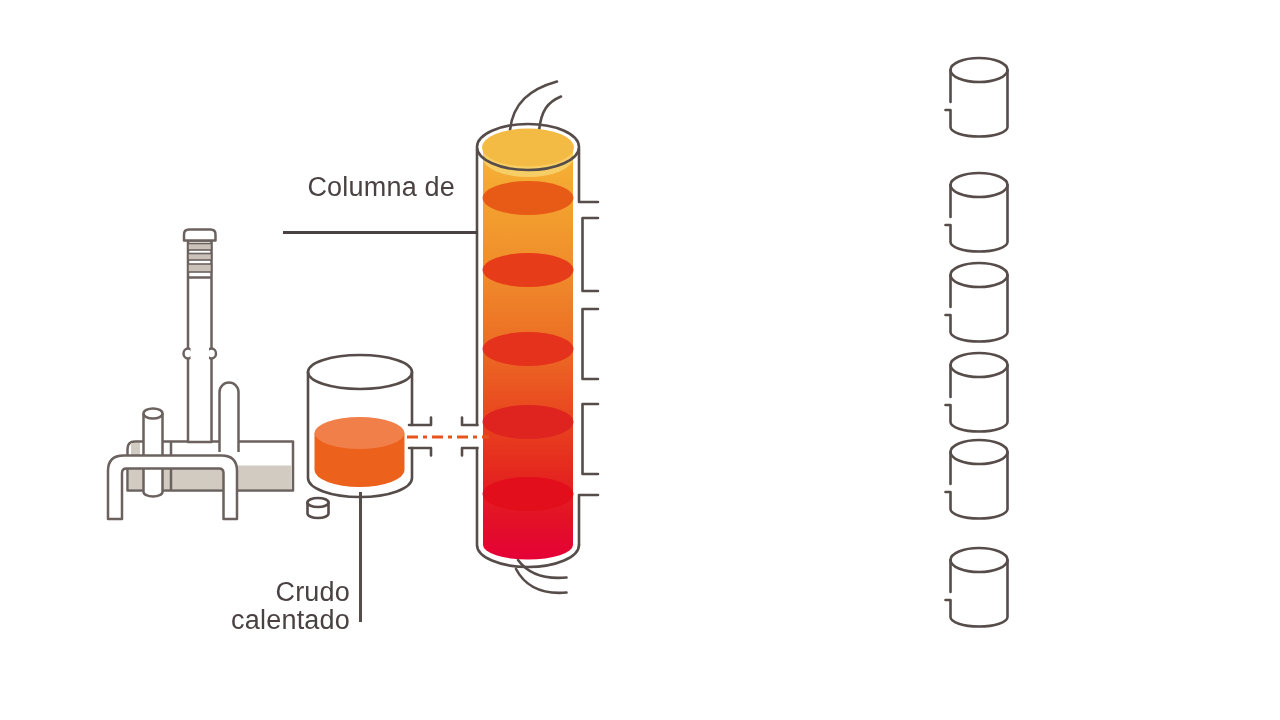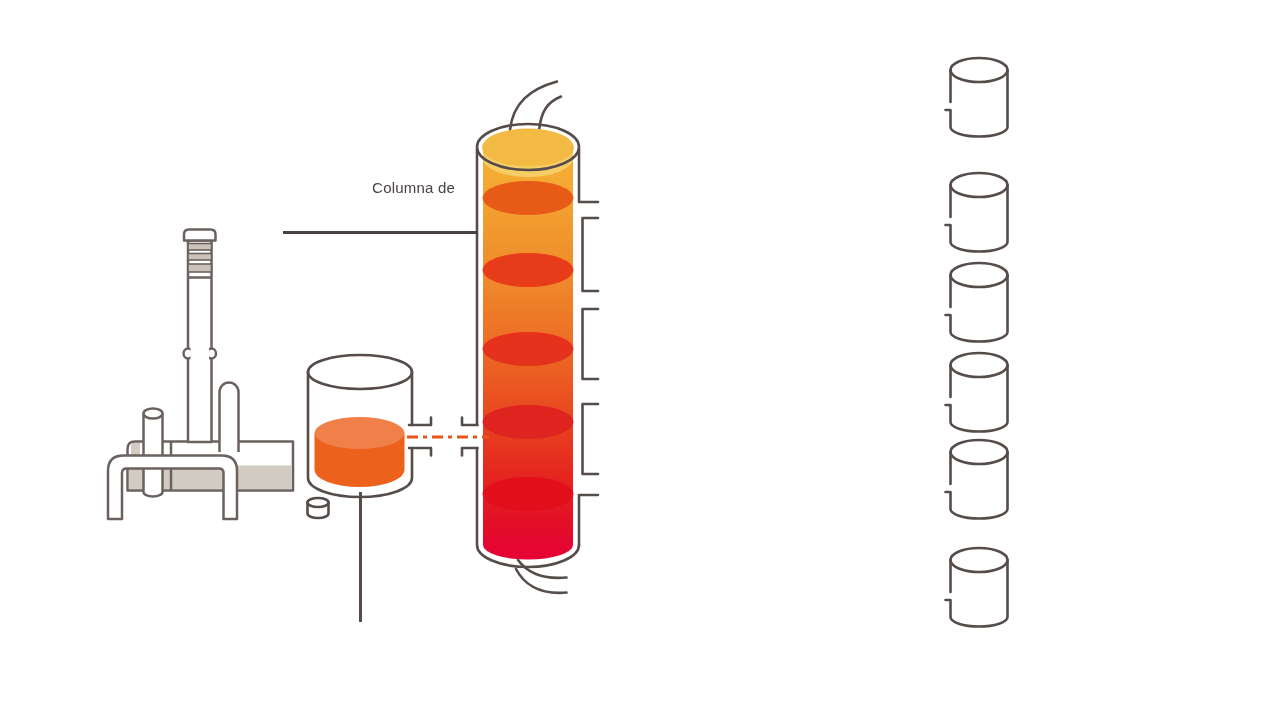--- a/index.html
+++ b/index.html
@@ -1,19 +1,19 @@
 <!DOCTYPE html>
 <html style="--background: #FFFFFF; --outline-dark: #564C4A; --outline-furnace: #6B615E; --text: #4A4242; --beige: #D2CBC2; --beige-band: #CBC3BA; --feed-dash: #E7541B; --crude-liquid-top: #F17F49; --crude-liquid-body: #EC611C; --column-top-ellipse: #F3BB43; --column-top-highlight: #F7CD66; --tray-1: #E85B17; --tray-2: #E73C19; --tray-3: #E5321C; --tray-4: #DF241F; --tray-5: #E30E1B; --column-gradient-top: #F7C95F; --column-gradient-mid: #EC6B24; --column-gradient-bottom: #E50037;"><head>
 <meta charset="utf-8">
 <style>
   html,body{margin:0;padding:0;background:#fff;}
   body{width:1280px;height:720px;overflow:hidden;font-family:"Liberation Sans",sans-serif;}
   .canvas{position:relative;width:1280px;height:720px;background:var(--background,#fff);}
   .abs{position:absolute;}
-  .label{color:var(--text,#4a4242);font-size:15px;line-height:27.5px;letter-spacing:.2px;font-weight:400;}
+  .label{color:var(--text,#4a4242);font-size:27px;line-height:27.5px;letter-spacing:.2px;font-weight:400;}
   .label .ln{display:block;}
   .rule-h{position:absolute;height:2.5px;background:var(--text,#4a4242);}
   .rule-v{position:absolute;width:2.5px;background:var(--outline-dark,#564c4a);}
   svg{position:absolute;overflow:visible;}
   .ol{stroke:var(--outline-dark,#564c4a);stroke-width:2.6;fill:none;stroke-linecap:round;stroke-linejoin:round;}
   .olw{stroke:var(--outline-dark,#564c4a);stroke-width:2.6;fill:#fff;stroke-linecap:round;stroke-linejoin:round;}
   .fol{stroke:var(--outline-furnace,#6b615e);stroke-width:2.5;fill:none;stroke-linejoin:round;}
   .folw{stroke:var(--outline-furnace,#6b615e);stroke-width:2.5;fill:#fff;stroke-linejoin:round;}
   .band{fill:var(--beige-band,#cbc3ba);stroke:var(--outline-furnace,#6b615e);stroke-width:1.6;}
   .beige{fill:var(--beige,#d2cbc2);}
@@ -142,15 +142,19 @@
       <path class="ol" d="M1007.5,560 L1007.5,617 M950.5,560 L950.5,592 M950.5,600 L945.5,600 M950.5,600 L950.5,617 M950.5,617 A28.5,9.5 0 0 0 1007.5,617"></path>
       <ellipse class="ol" cx="979" cy="560" rx="28.5" ry="12"></ellipse>
     </g>
   </svg>
 
   <div class="abs label" style="left:270px;top:174px;width:185px;text-align:right;">
     <span class="ln">Columna de</span>
   </div>
   <div class="rule-h" style="left:283px;top:231px;width:194.5px;"></div>
 
+  <div class="abs label" style="left:230px;top:579px;width:120px;text-align:right;">
+    <span class="ln">Crudo</span>
+    <span class="ln">calentado</span>
+  </div>
   <div class="rule-v" style="left:359px;top:492px;height:130px;"></div>
 
 </div>
 
 </body></html>

